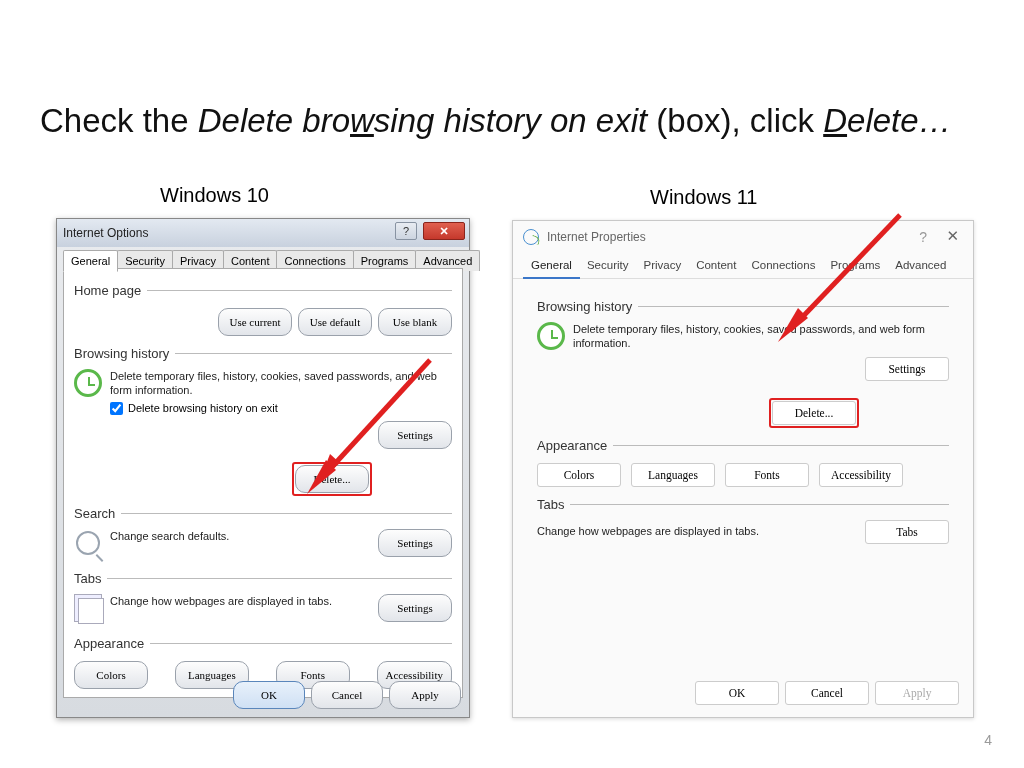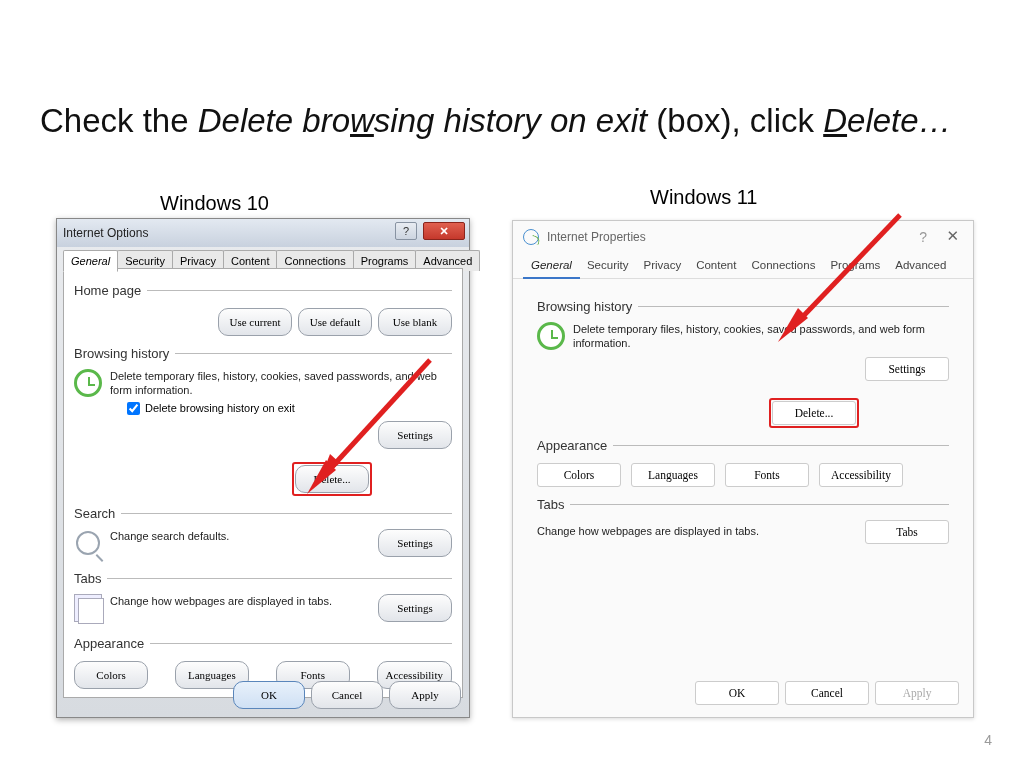--- a/index.html
+++ b/index.html
@@ -1,38 +1,38 @@
 <!DOCTYPE html>
 <html><head>
 <meta charset="utf-8">
 <style>
   * { box-sizing: border-box; margin: 0; padding: 0; }
   body { width: 1024px; height: 768px; font-family: "Segoe UI", Tahoma, sans-serif; background: #fff; position: relative; }
   .slide-title { text-align: left; font-size: 33px; font-weight: 400; padding: 52px 40px 0; line-height: 1.35; color: #111; margin-top: 47px; }
   .slide-title .ital { font-style: italic; }
   .slide-title .udl { text-decoration: underline; }
   .os-label { font-size: 20px; position: absolute; }
-  .os10 { left: 160px; top: 184px; margin-top: 8px; }
+  .os10 { left: 160px; top: 184px; }
   .os11 { left: 650px; top: 186px; }
   .page-num { position: absolute; right: 32px; bottom: 20px; color: #9a9a9a; font-size: 14px; }
   .window { position: absolute; border: 1px solid #888; background: #f0f0f0; font-size: 11px; box-shadow: 0 2px 6px rgba(0,0,0,.3); }
   .w10 { left: 56px; top: 218px; width: 414px; height: 500px; background: linear-gradient(#e9ebee,#d7dbe0); }
   .w11 { left: 512px; top: 220px; width: 462px; height: 498px; background: #fafafa; border-color: #c8c8c8; box-shadow: 0 1px 4px rgba(0,0,0,.15); }
   .titlebar10 { height: 28px; background: linear-gradient(#e3e9f1,#c8d1de); display:flex; align-items:center; padding:0 6px; position:relative; }
   .titlebar10 .tt { font-size:12px; color:#222; }
   .close10 { position:absolute; right:4px; top:3px; width:42px; height:18px; background: linear-gradient(#e06050,#c5382c); border:1px solid #8a241c; border-radius:2px; display:flex;align-items:center;justify-content:center;color:#fff;font-weight:bold;font-size:11px;}
   .help10 { position:absolute; right:52px; top:3px; width:22px; height:18px; background: linear-gradient(#e8ecf2,#cdd5e0); border:1px solid #8893a2; border-radius:2px; display:flex;align-items:center;justify-content:center;color:#333;font-size:11px;}
   .titlebar11 { height: 32px; display:flex; align-items:center; padding:0 10px; color:#666; font-size:12px; position:relative; }
   .titlebar11 .globe { width:16px;height:16px;border:1.5px solid #4a90d0;border-radius:50%;margin-right:8px; position:relative; }
   .titlebar11 .globe::after{content:"";position:absolute;left:7px;right:-2px;top:6px;height:7px;border:1.5px solid #6ab04c;border-left:none;border-bottom:none;border-radius:0 6px 0 0;transform:rotate(20deg);}
   .tb11-help{position:absolute;right:46px;top:8px;color:#999;font-size:14px;}
   .tb11-close{position:absolute;right:14px;top:6px;color:#666;font-size:15px;}
   .tabstrip { display:flex; padding: 0 6px; position:relative; top:3px; }
   .tab { padding:4px 7px; border:1px solid #aaa; border-bottom:none; background:#e9e9e9; margin-right:-1px; font-size:11px; border-radius:2px 2px 0 0; cursor:default;}
-  .tab.active { background:#fff; position:relative; z-index:2; border-bottom:1px solid #fff; margin-bottom:-1px;font-style:italic;}
+  .tab.active { background:#fff; position:relative; z-index:2; border-bottom:1px solid #fff; margin-bottom:-1px;}
   .tabbody { margin:0 6px 6px; background:#fff; border:1px solid #aaa; padding:8px 10px 10px; height:430px; position:relative; }
   .w11 .tabstrip { padding:0 10px; border-bottom:1px solid #ddd; top:0;}
   .w11 .tab{ border:none; background:transparent; padding:6px 8px; color:#444; font-size:11.5px;}
   .w11 .tab.active{ border-bottom:2px solid #3a76c8; color:#222;}
   .w11 .tabbody{ border:none; background:transparent; margin:6px 14px; height:400px;}
   fieldset.grp { border:none; border-top:1px solid #bbb; margin:6px 0 10px; padding:4px 0 0;}
   fieldset.grp > legend { font-size:13px; color:#333; padding-right:6px;}
   .row { display:flex; align-items:flex-start; gap:8px; margin:4px 0;}
   .icon { width:28px;height:28px; flex:none; }
   .icon-home { background: conic-gradient(from 45deg,#dce4f2,#a9bcdc,#dce4f2); border-radius:3px; position:relative;}
@@ -43,21 +43,21 @@
   .icon-search{width:24px;height:24px;border:2px solid #9aa4b0;border-radius:50%;position:relative;margin:2px;}
   .icon-search::after{content:"";position:absolute;right:-6px;bottom:-6px;width:9px;height:2px;background:#9aa4b0;transform:rotate(45deg);}
   .icon-tabs{border:1px solid #aab;background:#eef;position:relative;}
   .icon-tabs::after{content:"";position:absolute;left:3px;top:3px;right:-3px;bottom:-3px;border:1px solid #aab;background:#fff;}
   .desc { font-size:11px; color:#222; line-height:1.3; flex:1;}
   textarea.addr { width:100%; height:42px; font:11px Tahoma; border:1px solid #b2b8c0; padding:3px 4px; resize:none; background:#fff; color:#333;}
   .btnrow { display:flex; gap:6px; justify-content:flex-end; margin-top:6px;}
   .btn { min-width:74px; height:28px; font:11px Tahoma; background:linear-gradient(#fdfdfd,#e2e5ea); border:1px solid #9aa1ab; border-radius:10px; padding:0 8px; cursor:default; display:inline-flex;align-items:center;justify-content:center;}
   .btn.w11s{ background:#fff; border:1px solid #ccc; border-radius:3px; height:24px; min-width:84px; font-size:11.5px;}
   .btn.w11dis{ color:#aaa; }
-  .chk{ display:flex;align-items:center;gap:5px;margin:4px 0 6px 53px; font-size:11px;}
+  .chk{ display:flex;align-items:center;gap:5px;margin:4px 0 6px 36px; font-size:11px;}
   .chk input{width:13px;height:13px;}
   .highlight-box{ border:2.5px solid #e02020; border-radius:3px; padding:1px;margin-top:41px;}
   .footer { position:absolute; left:8px; right:8px; bottom:8px; display:flex; gap:6px; justify-content:flex-end;}
   .w10 .footer .btn{ min-width:72px;}
   .btn.primary10{ background:linear-gradient(#e8f1fb,#cfe0f4); border-color:#5a86bb;}
   .w11 .footer{ left:14px; right:14px; bottom:12px;}
   .arrow { position:absolute; pointer-events:none; }
   .arrow-line { stroke:#e02020; stroke-width:5; }
   .arrow-head { fill:#e02020; }
 </style>

